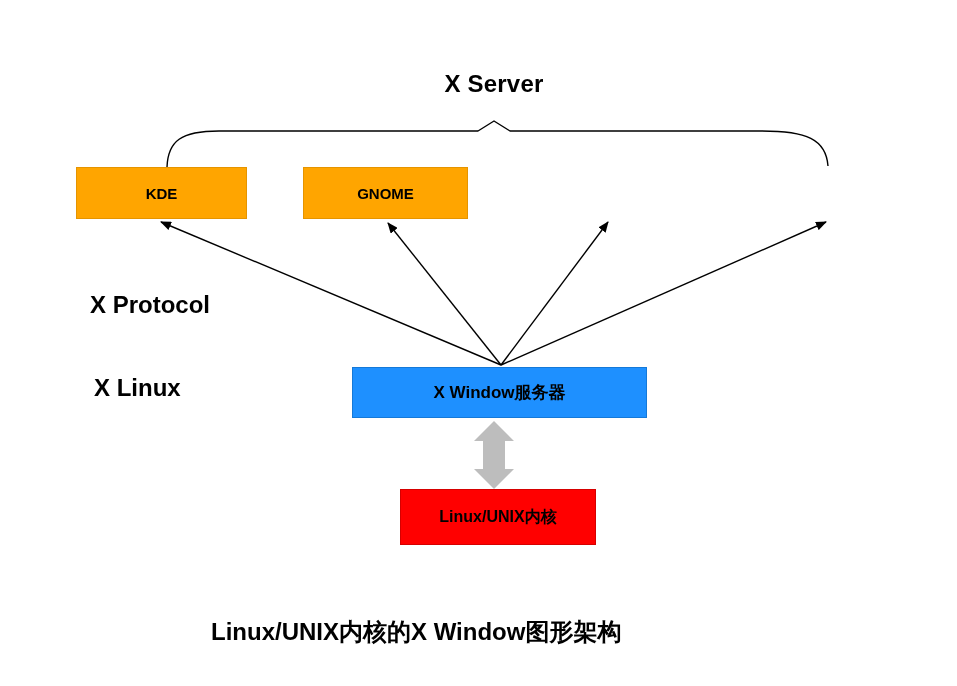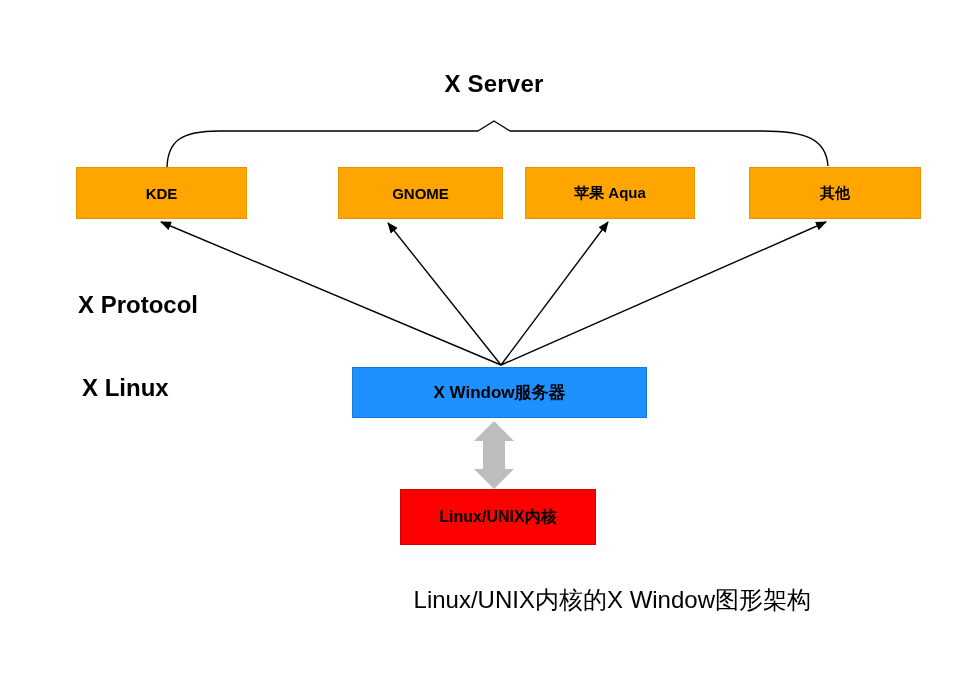--- a/index.html
+++ b/index.html
@@ -44,60 +44,61 @@
     left: 344px; top: 70px; width: 300px;
     text-align: center;
     font-size: 24px;
     font-weight: 600;
     letter-spacing: 0.2px;
   }
   .side-label {
     position: absolute;
     font-size: 24px;
     font-weight: 600;
+    margin-left: 12px;
   }
   .side-label.protocol { left: 78px; top: 291px; }
   .side-label.server   { left: 82px; top: 374px; }
   .node {
     position: absolute;
     display: flex;
     align-items: center;
     justify-content: center;
     box-sizing: border-box;
     font-weight: 600;
   }
   .client-box {
     background: var(--color-client_box, #FFA500);
     border: 1px solid var(--color-client_box_border, #E59400);
     height: 52px;
     top: 167px;
     font-size: 15px;
   }
   .client-box.kde   { left: 76px;  width: 171px; }
-  .client-box.gnome { left: 303px; width: 165px; margin-left: 35px; }
+  .client-box.gnome { left: 303px; width: 165px; }
   .client-box.aqua  { left: 525px; width: 170px; }
   .client-box.other { left: 749px; width: 172px; }
   .server-box {
     background: var(--color-server_box, #1E90FF);
     border: 1px solid var(--color-server_box_border, #1579D8);
     left: 352px; top: 367px; width: 295px; height: 51px;
     font-size: 17px;
   }
   .kernel-box {
     background: var(--color-kernel_box, #FF0000);
     border: 1px solid var(--color-kernel_box_border, #D60000);
     left: 400px; top: 489px; width: 196px; height: 56px;
     font-size: 16px;
   }
   .diagram-caption {
     position: absolute;
-    left: 211px; top: 584px; width: 600px;
-    text-align: right;
+    left: 211px; top: 616px; width: 600px;
+    text-align: left;
     font-size: 24px;
-    font-weight: 400;
+    font-weight: 700;
   }
 </style>
 </head>
 <body>
 
 <div class="canvas">
 
   <svg class="overlay-svg" viewBox="0 0 957 686">
     <defs>
       <marker id="arrow" markerWidth="11" markerHeight="9" refX="10" refY="4.5" orient="auto" markerUnits="userSpaceOnUse">
@@ -116,26 +117,20 @@
   </svg>
 
   <div class="diagram-title">X Server</div>
 
   <div class="node client-box kde">
     <span>KDE</span>
   </div>
   <div class="node client-box gnome">
     <span>GNOME</span>
   </div>
-  <div class="node client-box aqua">
-    <span>苹果 Aqua</span>
-  </div>
-  <div class="node client-box other">
-    <span>其他</span>
-  </div>
 
   <div class="side-label protocol">X Protocol</div>
   <div class="side-label server">X Linux</div>
 
   <div class="node server-box">
     <span>X Window服务器</span>
   </div>
 
   <div class="node kernel-box">
     <span>Linux/UNIX内核</span>

